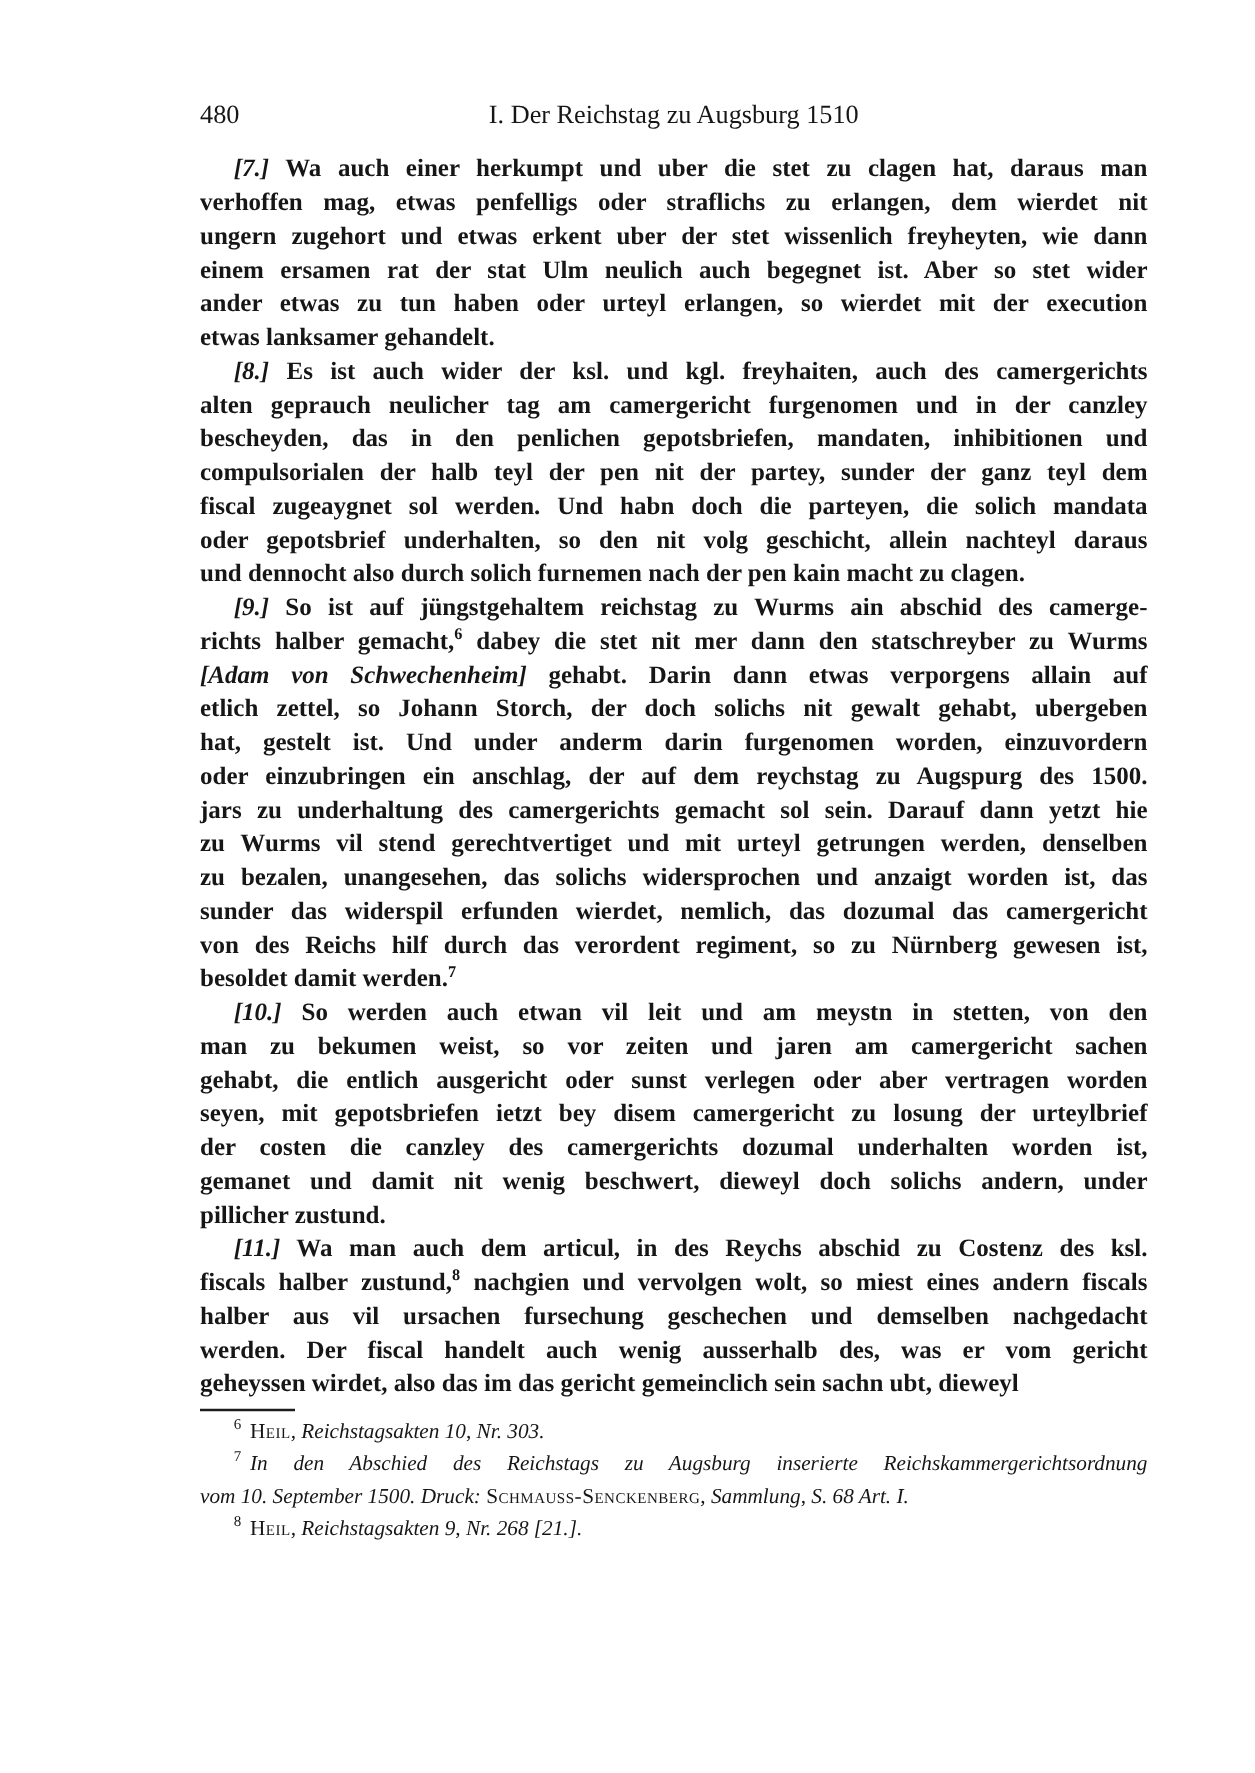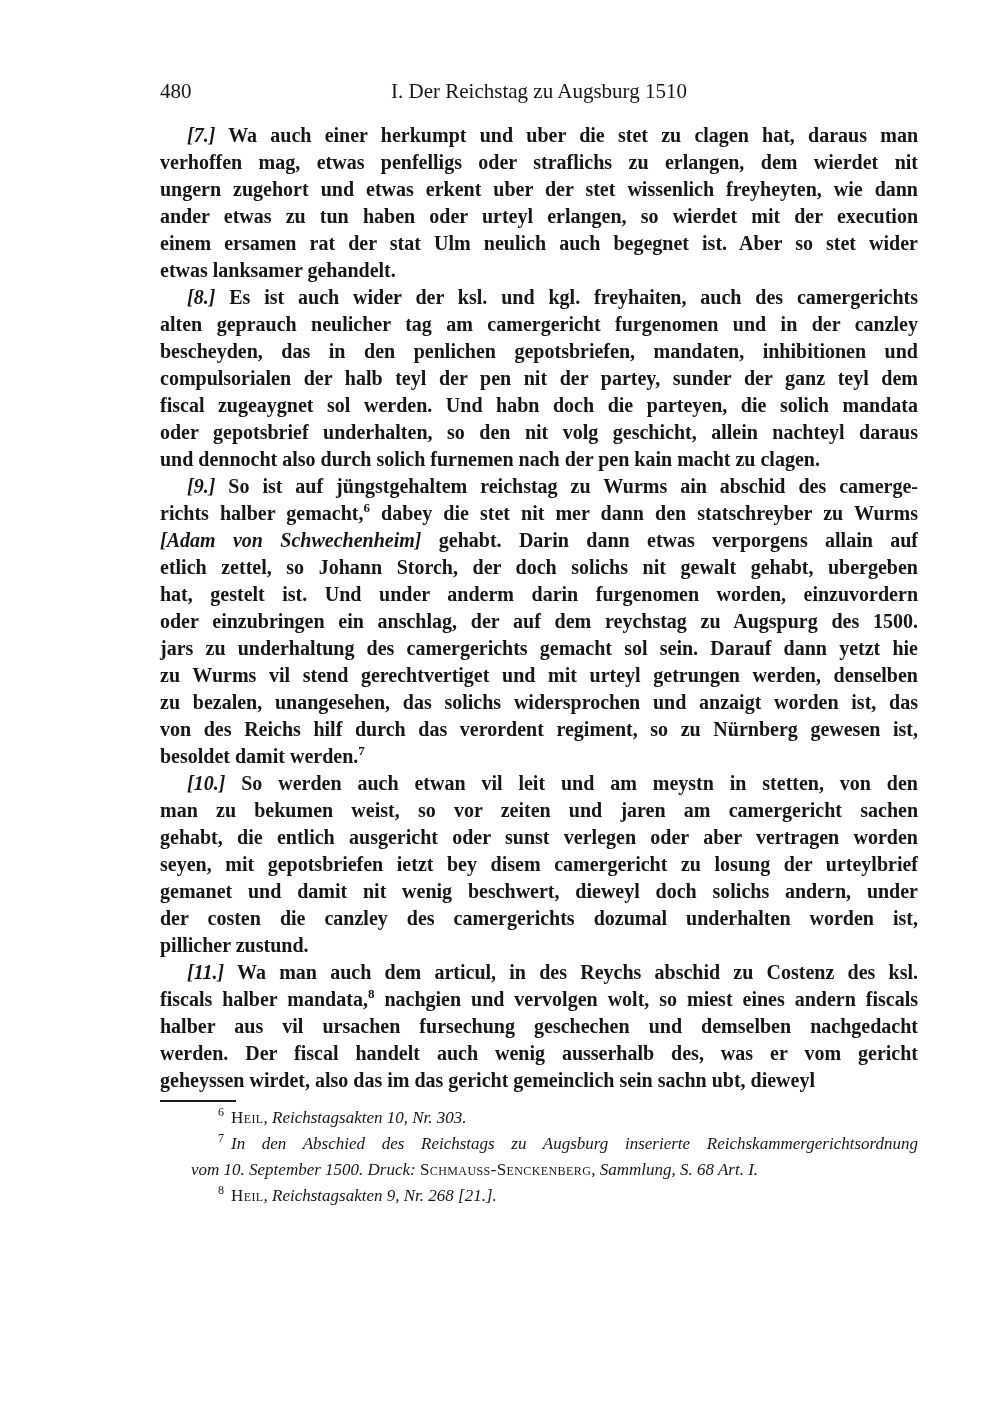--- a/index.html
+++ b/index.html
@@ -35,21 +35,21 @@
     font-size: 13px;
     line-height: 0;
     vertical-align: super;
   }
 
   .fnrule {
     width: 76px; height: 0;
     border-top: 2px solid #1c1c1c;
     margin-top: 6px;
   }
-  .fns { margin-top: 3px; margin-left: 31px; }
+  .fns { margin-top: 3px; }
   .fn-ln {
     font-size: 17px;
     line-height: 26px;
     text-align: justify;
   }
   .fn-ln.j { text-align-last: justify; }
   .fn-num {
     font-size: 12px;
     line-height: 0;
     vertical-align: super;
@@ -68,22 +68,22 @@
     <span class="page-num">480</span>
     <div class="head-title">I. Der Reichstag zu Augsburg 1510</div>
   </div>
 
   <div class="body-text">
 
     <div>
       <div class="ln ind"><span class="it">[7.]</span><span> Wa auch einer herkumpt und uber die stet zu clagen hat, daraus man</span></div>
       <div class="ln">verhoffen mag, etwas penfelligs oder straflichs zu erlangen, dem wierdet nit</div>
       <div class="ln">ungern zugehort und etwas erkent uber der stet wissenlich freyheyten, wie dann</div>
+      <div class="ln">einem ersamen rat der stat Ulm neulich auch begegnet ist. Aber so stet wider</div>
       <div class="ln">ander etwas zu tun haben oder urteyl erlangen, so wierdet mit der execution</div>
-      <div class="ln">einem ersamen rat der stat Ulm neulich auch begegnet ist. Aber so stet wider</div>
       <div class="ln end">etwas lanksamer gehandelt.</div>
     </div>
 
     <div>
       <div class="ln ind"><span class="it">[8.]</span><span> Es ist auch wider der ksl. und kgl. freyhaiten, auch des camergerichts</span></div>
       <div class="ln">alten geprauch neulicher tag am camergericht furgenomen und in der canzley</div>
       <div class="ln">bescheyden, das in den penlichen gepotsbriefen, mandaten, inhibitionen und</div>
       <div class="ln">compulsorialen der halb teyl der pen nit der partey, sunder der ganz teyl dem</div>
       <div class="ln">fiscal zugeaygnet sol werden. Und habn doch die parteyen, die solich mandata</div>
       <div class="ln">oder gepotsbrief underhalten, so den nit volg geschicht, allein nachteyl daraus</div>
@@ -93,37 +93,38 @@
     <div>
       <div class="ln ind"><span class="it">[9.]</span><span> So ist auf jüngstgehaltem reichstag zu Wurms ain abschid des camerge-</span></div>
       <div class="ln"><span>richts halber gemacht,</span><sup class="ref">6</sup><span> dabey die stet nit mer dann den statschreyber zu Wurms</span></div>
       <div class="ln"><span class="it">[Adam von Schwechenheim]</span><span> gehabt. Darin dann etwas verporgens allain auf</span></div>
       <div class="ln">etlich zettel, so Johann Storch, der doch solichs nit gewalt gehabt, ubergeben</div>
       <div class="ln">hat, gestelt ist. Und under anderm darin furgenomen worden, einzuvordern</div>
       <div class="ln">oder einzubringen ein anschlag, der auf dem reychstag zu Augspurg des 1500.</div>
       <div class="ln">jars zu underhaltung des camergerichts gemacht sol sein. Darauf dann yetzt hie</div>
       <div class="ln">zu Wurms vil stend gerechtvertiget und mit urteyl getrungen werden, denselben</div>
       <div class="ln">zu bezalen, unangesehen, das solichs widersprochen und anzaigt worden ist, das</div>
+      <div class="ln">sunder das widerspil erfunden wierdet, nemlich, das dozumal das camergericht</div>
       <div class="ln">von des Reichs hilf durch das verordent regiment, so zu Nürnberg gewesen ist,</div>
       <div class="ln end"><span>besoldet damit werden.</span><sup class="ref">7</sup></div>
     </div>
 
     <div>
       <div class="ln ind"><span class="it">[10.]</span><span> So werden auch etwan vil leit und am meystn in stetten, von den</span></div>
       <div class="ln">man zu bekumen weist, so vor zeiten und jaren am camergericht sachen</div>
       <div class="ln">gehabt, die entlich ausgericht oder sunst verlegen oder aber vertragen worden</div>
       <div class="ln">seyen, mit gepotsbriefen ietzt bey disem camergericht zu losung der urteylbrief</div>
+      <div class="ln">der costen die canzley des camergerichts dozumal underhalten worden ist,</div>
       <div class="ln">gemanet und damit nit wenig beschwert, dieweyl doch solichs andern, under</div>
-      <div class="ln">der costen die canzley des camergerichts dozumal underhalten worden ist,</div>
       <div class="ln end">pillicher zustund.</div>
     </div>
 
     <div>
       <div class="ln ind"><span class="it">[11.]</span><span> Wa man auch dem articul, in des Reychs abschid zu Costenz des ksl.</span></div>
-      <div class="ln"><span>fiscals halber mandata,</span><sup class="ref">8</sup><span> nachgien und vervolgen wolt, so miest eines andern fiscals</span></div>
+      <div class="ln"><span>fiscals halber zustund,</span><sup class="ref">8</sup><span> nachgien und vervolgen wolt, so miest eines andern fiscals</span></div>
       <div class="ln">halber aus vil ursachen fursechung geschechen und demselben nachgedacht</div>
       <div class="ln">werden. Der fiscal handelt auch wenig ausserhalb des, was er vom gericht</div>
       <div class="ln end">geheyssen wirdet, also das im das gericht gemeinclich sein sachn ubt, dieweyl</div>
     </div>
 
   </div>
 
   <div class="fnrule"></div>
 
   <div class="fns">

